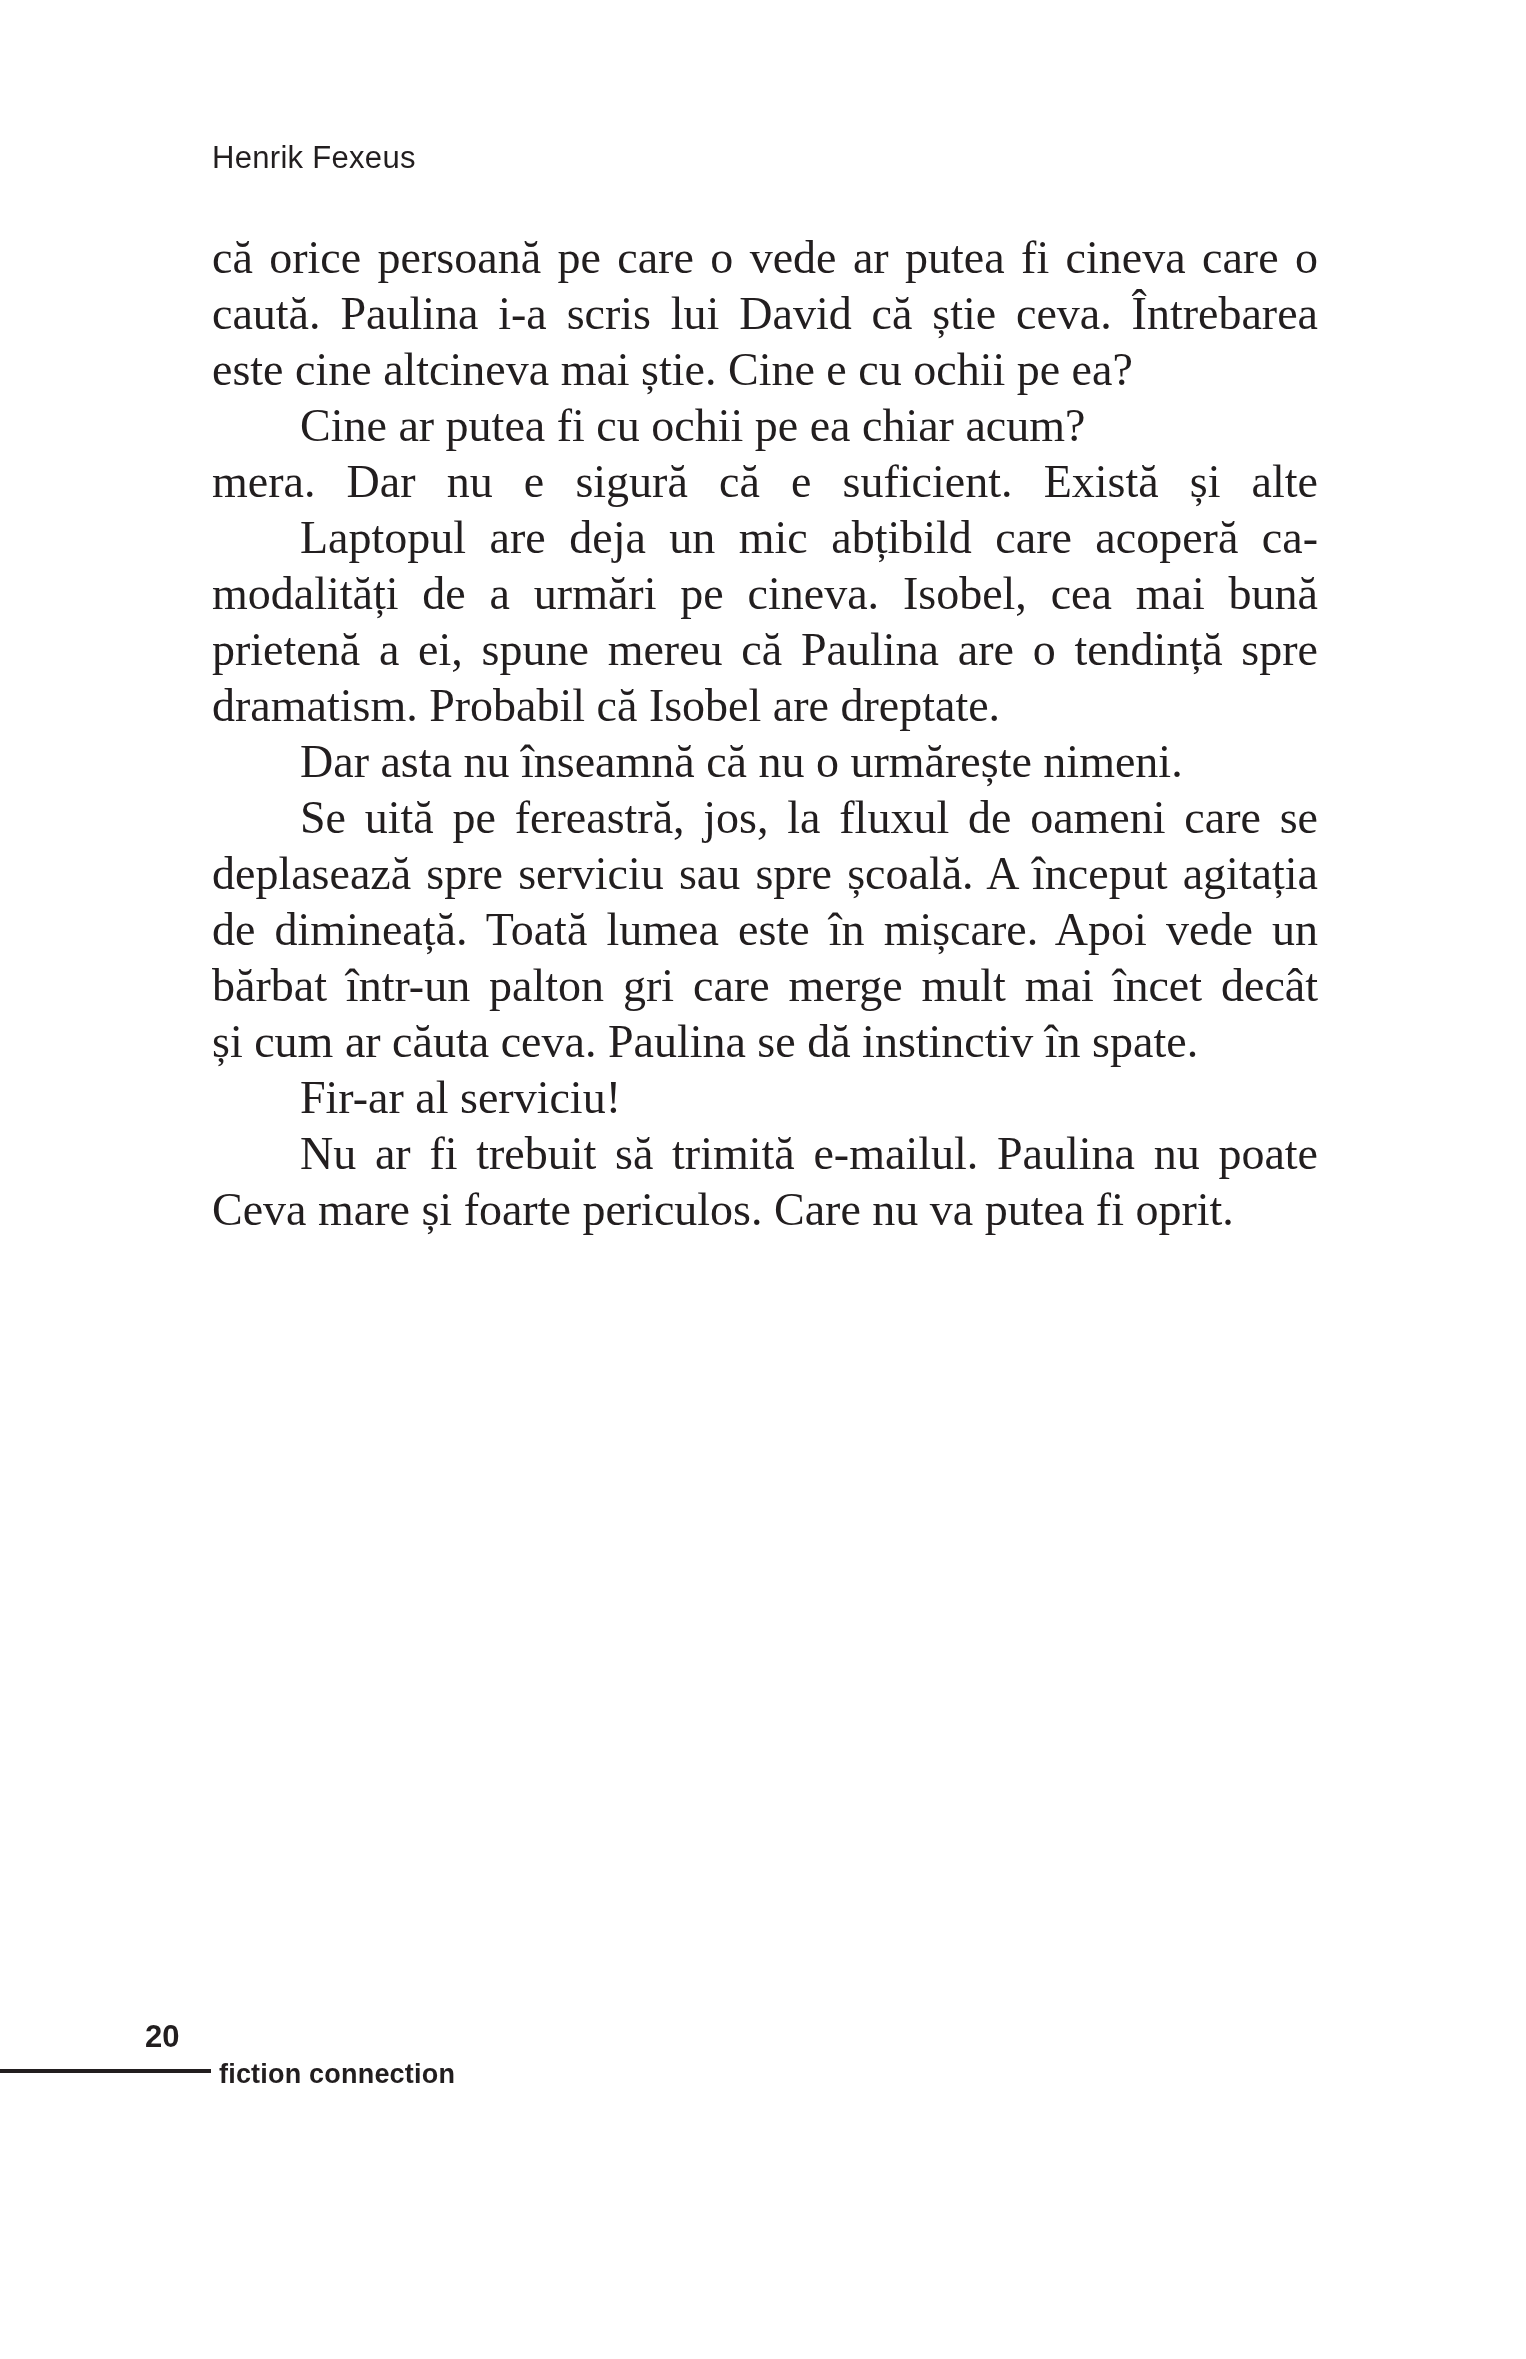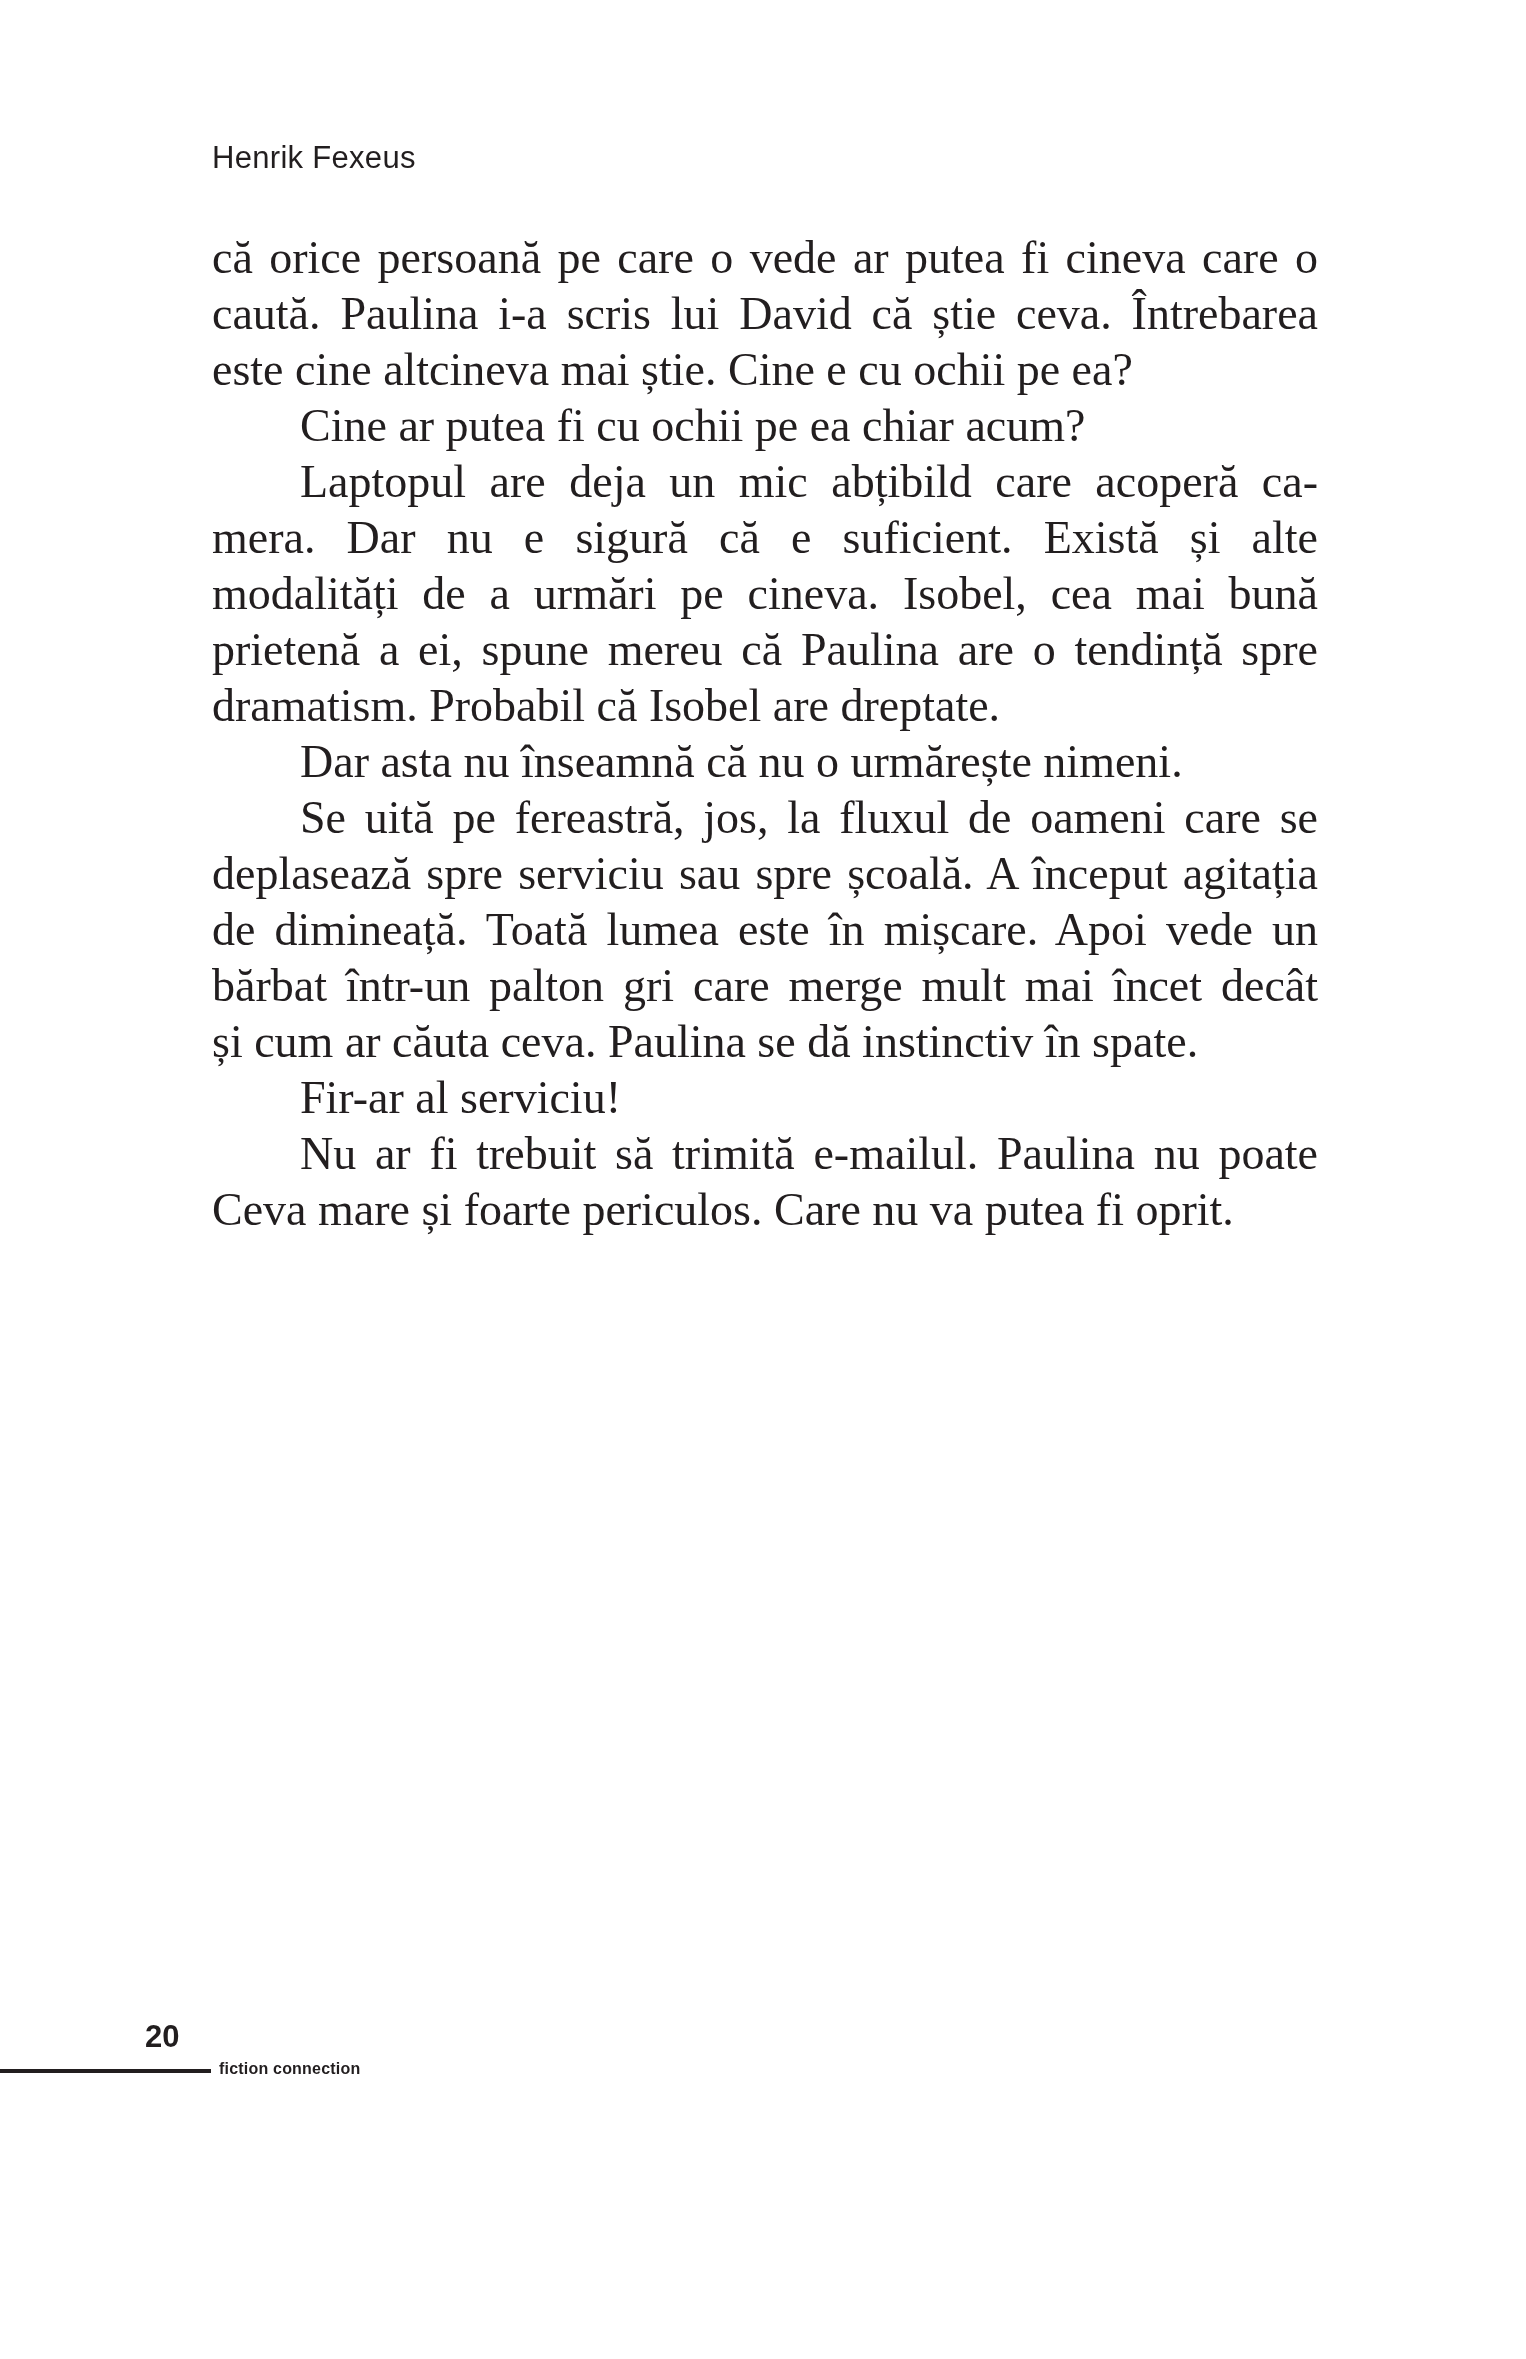--- a/index.html
+++ b/index.html
@@ -65,41 +65,41 @@
     top: 2069px;
     width: 211px;
     height: 4px;
     background: #221e1f;
   }
   .imprint {
     position: absolute;
     left: 219px;
     top: 2061px;
     font-family: "Liberation Sans", sans-serif;
-    font-size: 16px;
+    font-size: 27px;
     font-weight: 700;
     line-height: 1;
     letter-spacing: 0.2px;
     white-space: nowrap;
   }
 </style>
 </head>
 <body>
 
 <div class="page">
 
   <div class="author">Henrik Fexeus</div>
 
   <div class="body-text">
       <div class="line justify">că orice persoană pe care o vede ar putea fi cineva care o</div>
       <div class="line justify">caută. Paulina i-a scris lui David că știe ceva. Întrebarea</div>
       <div class="line">este cine altcineva mai știe. Cine e cu ochii pe ea?</div>
       <div class="line indent">Cine ar putea fi cu ochii pe ea chiar acum?</div>
+      <div class="line justify">mera. Dar nu e sigură că e suficient. Există și alte</div>
       <div class="line indent justify">Laptopul are deja un mic abțibild care acoperă ca-</div>
-      <div class="line justify">mera. Dar nu e sigură că e suficient. Există și alte</div>
       <div class="line justify">modalități de a urmări pe cineva. Isobel, cea mai bună</div>
       <div class="line justify">prietenă a ei, spune mereu că Paulina are o tendință spre</div>
       <div class="line">dramatism. Probabil că Isobel are dreptate.</div>
       <div class="line indent">Dar asta nu înseamnă că nu o urmărește nimeni.</div>
       <div class="line indent justify">Se uită pe fereastră, jos, la fluxul de oameni care se</div>
       <div class="line justify">deplasează spre serviciu sau spre școală. A început agitația</div>
       <div class="line justify">de dimineață. Toată lumea este în mișcare. Apoi vede un</div>
       <div class="line justify">bărbat într-un palton gri care merge mult mai încet decât</div>
       <div class="line">și cum ar căuta ceva. Paulina se dă instinctiv în spate.</div>
       <div class="line indent">Fir-ar al serviciu!</div>

